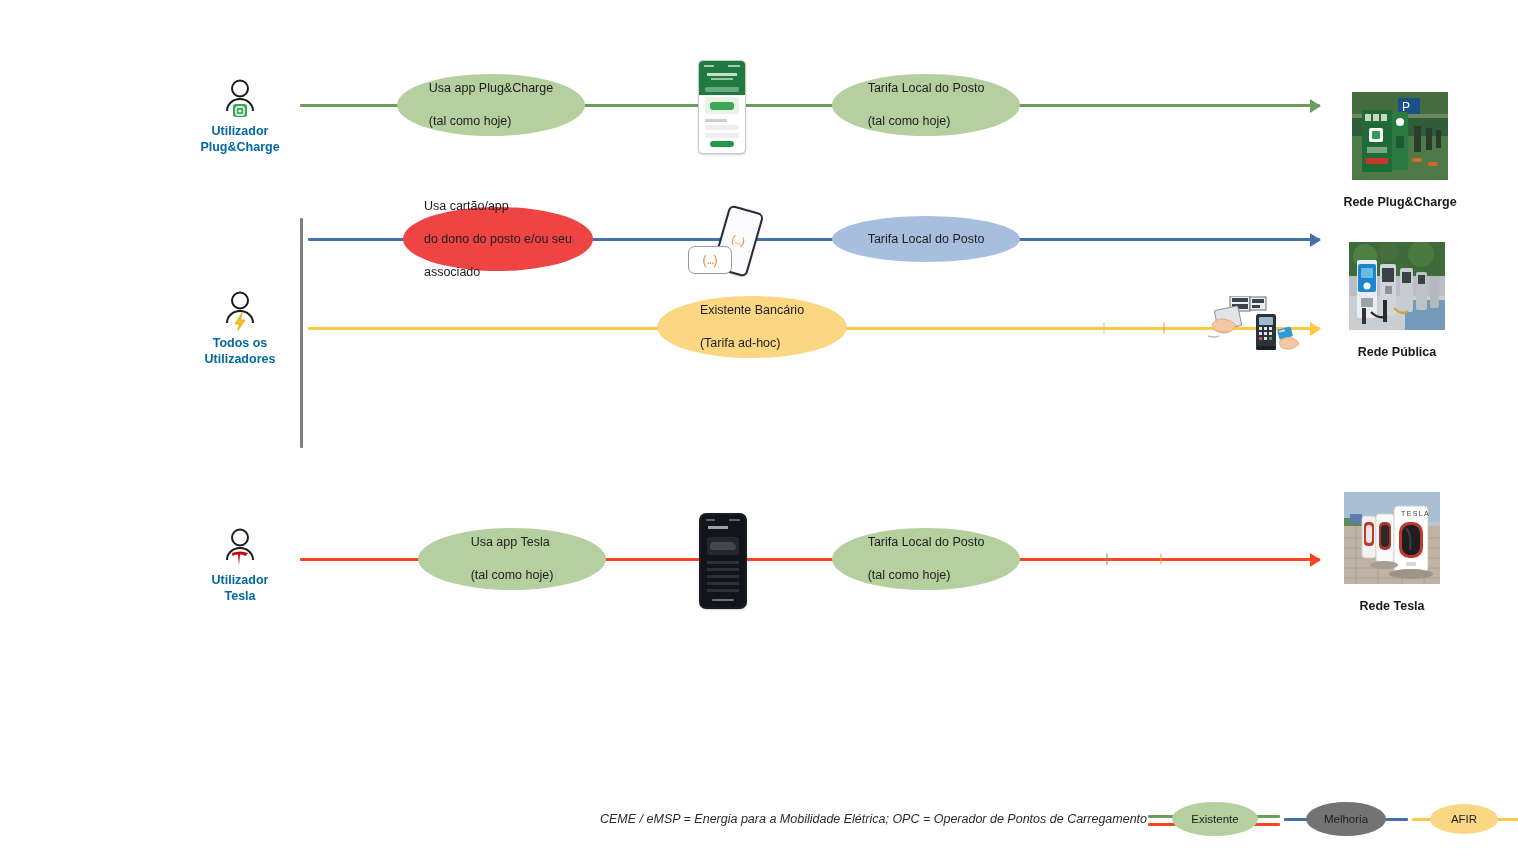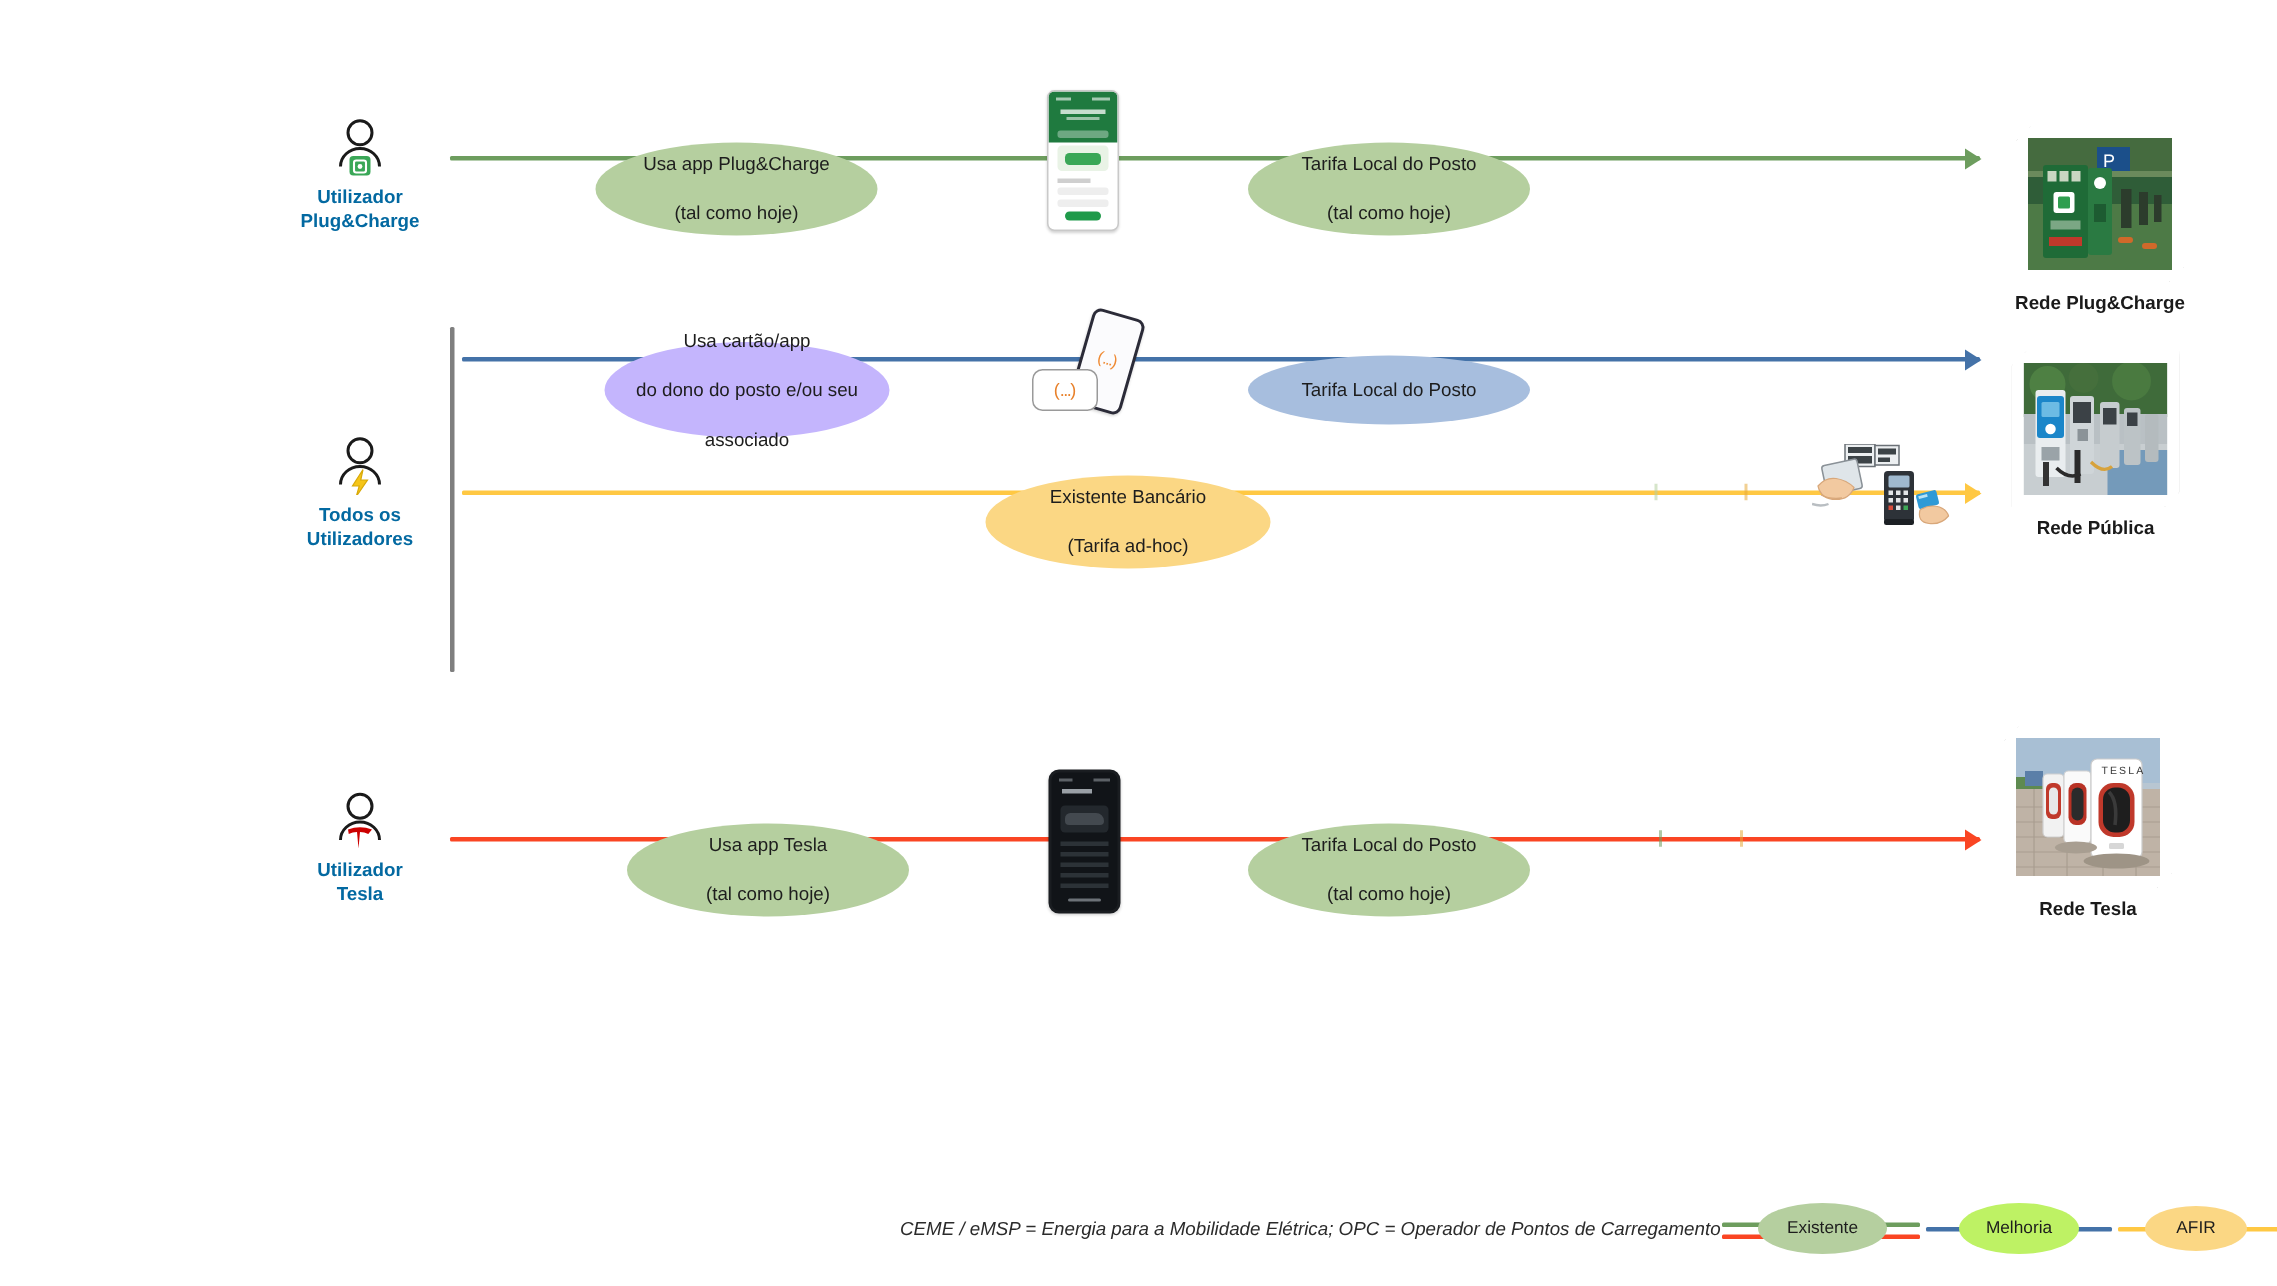--- a/index.html
+++ b/index.html
@@ -17,23 +17,22 @@
   .lane{position:absolute;height:3px;}
   .lane .bar{position:absolute;left:0;top:0;height:100%;width:100%;border-radius:1px;}
   .lane .head{position:absolute;right:-1px;top:50%;width:0;height:0;
      border-top:7px solid transparent;border-bottom:7px solid transparent;
      transform:translateY(-50%);}
 
   
   .ellipse{
     position:absolute;border-radius:50%;
     display:flex;align-items:center;justify-content:center;
-    text-align:center;line-height:1.32;
+    text-align:left;line-height:1.32;
     color:#1d1d1d;
-    margin-top:21px;
   }
   .ellipse span{display:block;padding:0 10px;}
 
   
   .persona{position:absolute;display:flex;flex-direction:column;align-items:center;width:120px;}
   .persona .label{margin-top:6px;font-size:12.5px;font-weight:bold;line-height:1.25;text-align:center;color:#0369a1;}
 
   
   .netcard{position:absolute;display:flex;flex-direction:column;align-items:center;width:130px;}
   .netframe{
@@ -160,21 +159,21 @@
     <div class="netlabel">Rede Plug&amp;Charge</div>
   </div>
 
   <div class="bracket" style="left:300px;top:218px;height:230px;"></div>
 
   <div class="lane" style="left:308px;top:238px;width:1012px;">
     <div class="bar" style="background:#4472a8;"></div>
     <div class="head" style="border-left:11px solid #4472a8;"></div>
   </div>
 
-  <div class="ellipse" style="left:403px;top:207px;width:190px;height:64px;background:#c4b5fd;font-size:12.5px;">
+  <div class="ellipse" style="left:403px;top:207px;width:190px;height:64px;background:#ef4444;font-size:12.5px;">
     <span>
       <span>Usa cartão/app</span><br>
       <span>do dono do posto e/ou seu</span><br>
       <span>associado</span>
     </span>
   </div>
 
   <div style="position:absolute;left:688px;top:208px;width:80px;height:72px;">
     <div class="phone" style="left:32px;top:0px;width:32px;height:62px;transform:rotate(16deg);border:2px solid #2b2b38;border-radius:6px;background:#fbfbfd;">
       <div style="position:absolute;left:50%;top:24px;transform:translateX(-50%);color:#ef8a33;font-size:11px;">(<span style="letter-spacing:-1px;">...</span>)</div>
@@ -375,21 +374,21 @@
     <div class="lgitem" style="width:136px;height:42px;">
       <div class="lgline" style="position:absolute;left:0;top:17px;width:132px;background:#6d9d5e;"></div>
       <div class="lgline" style="position:absolute;left:0;top:25px;width:132px;background:#fa4523;"></div>
       <div class="lgell" style="position:absolute;left:24px;top:4px;width:86px;height:34px;background:#b5cf9f;">
         <span>Existente</span>
       </div>
     </div>
 
     <div class="lgitem" style="width:128px;height:42px;">
       <div class="lgline" style="position:absolute;left:0;top:20px;width:124px;background:#4472a8;"></div>
-      <div class="lgell" style="position:absolute;left:22px;top:4px;width:80px;height:34px;background:#bef264;">
+      <div class="lgell" style="position:absolute;left:22px;top:4px;width:80px;height:34px;background:#737373;">
         <span>Melhoria</span>
       </div>
     </div>
 
     <div class="lgitem" style="width:110px;height:42px;">
       <div class="lgline" style="position:absolute;left:0;top:20px;width:108px;background:#ffc843;"></div>
       <div class="lgell" style="position:absolute;left:18px;top:6px;width:68px;height:30px;background:#fbd784;">
         <span>AFIR</span>
       </div>
     </div>

